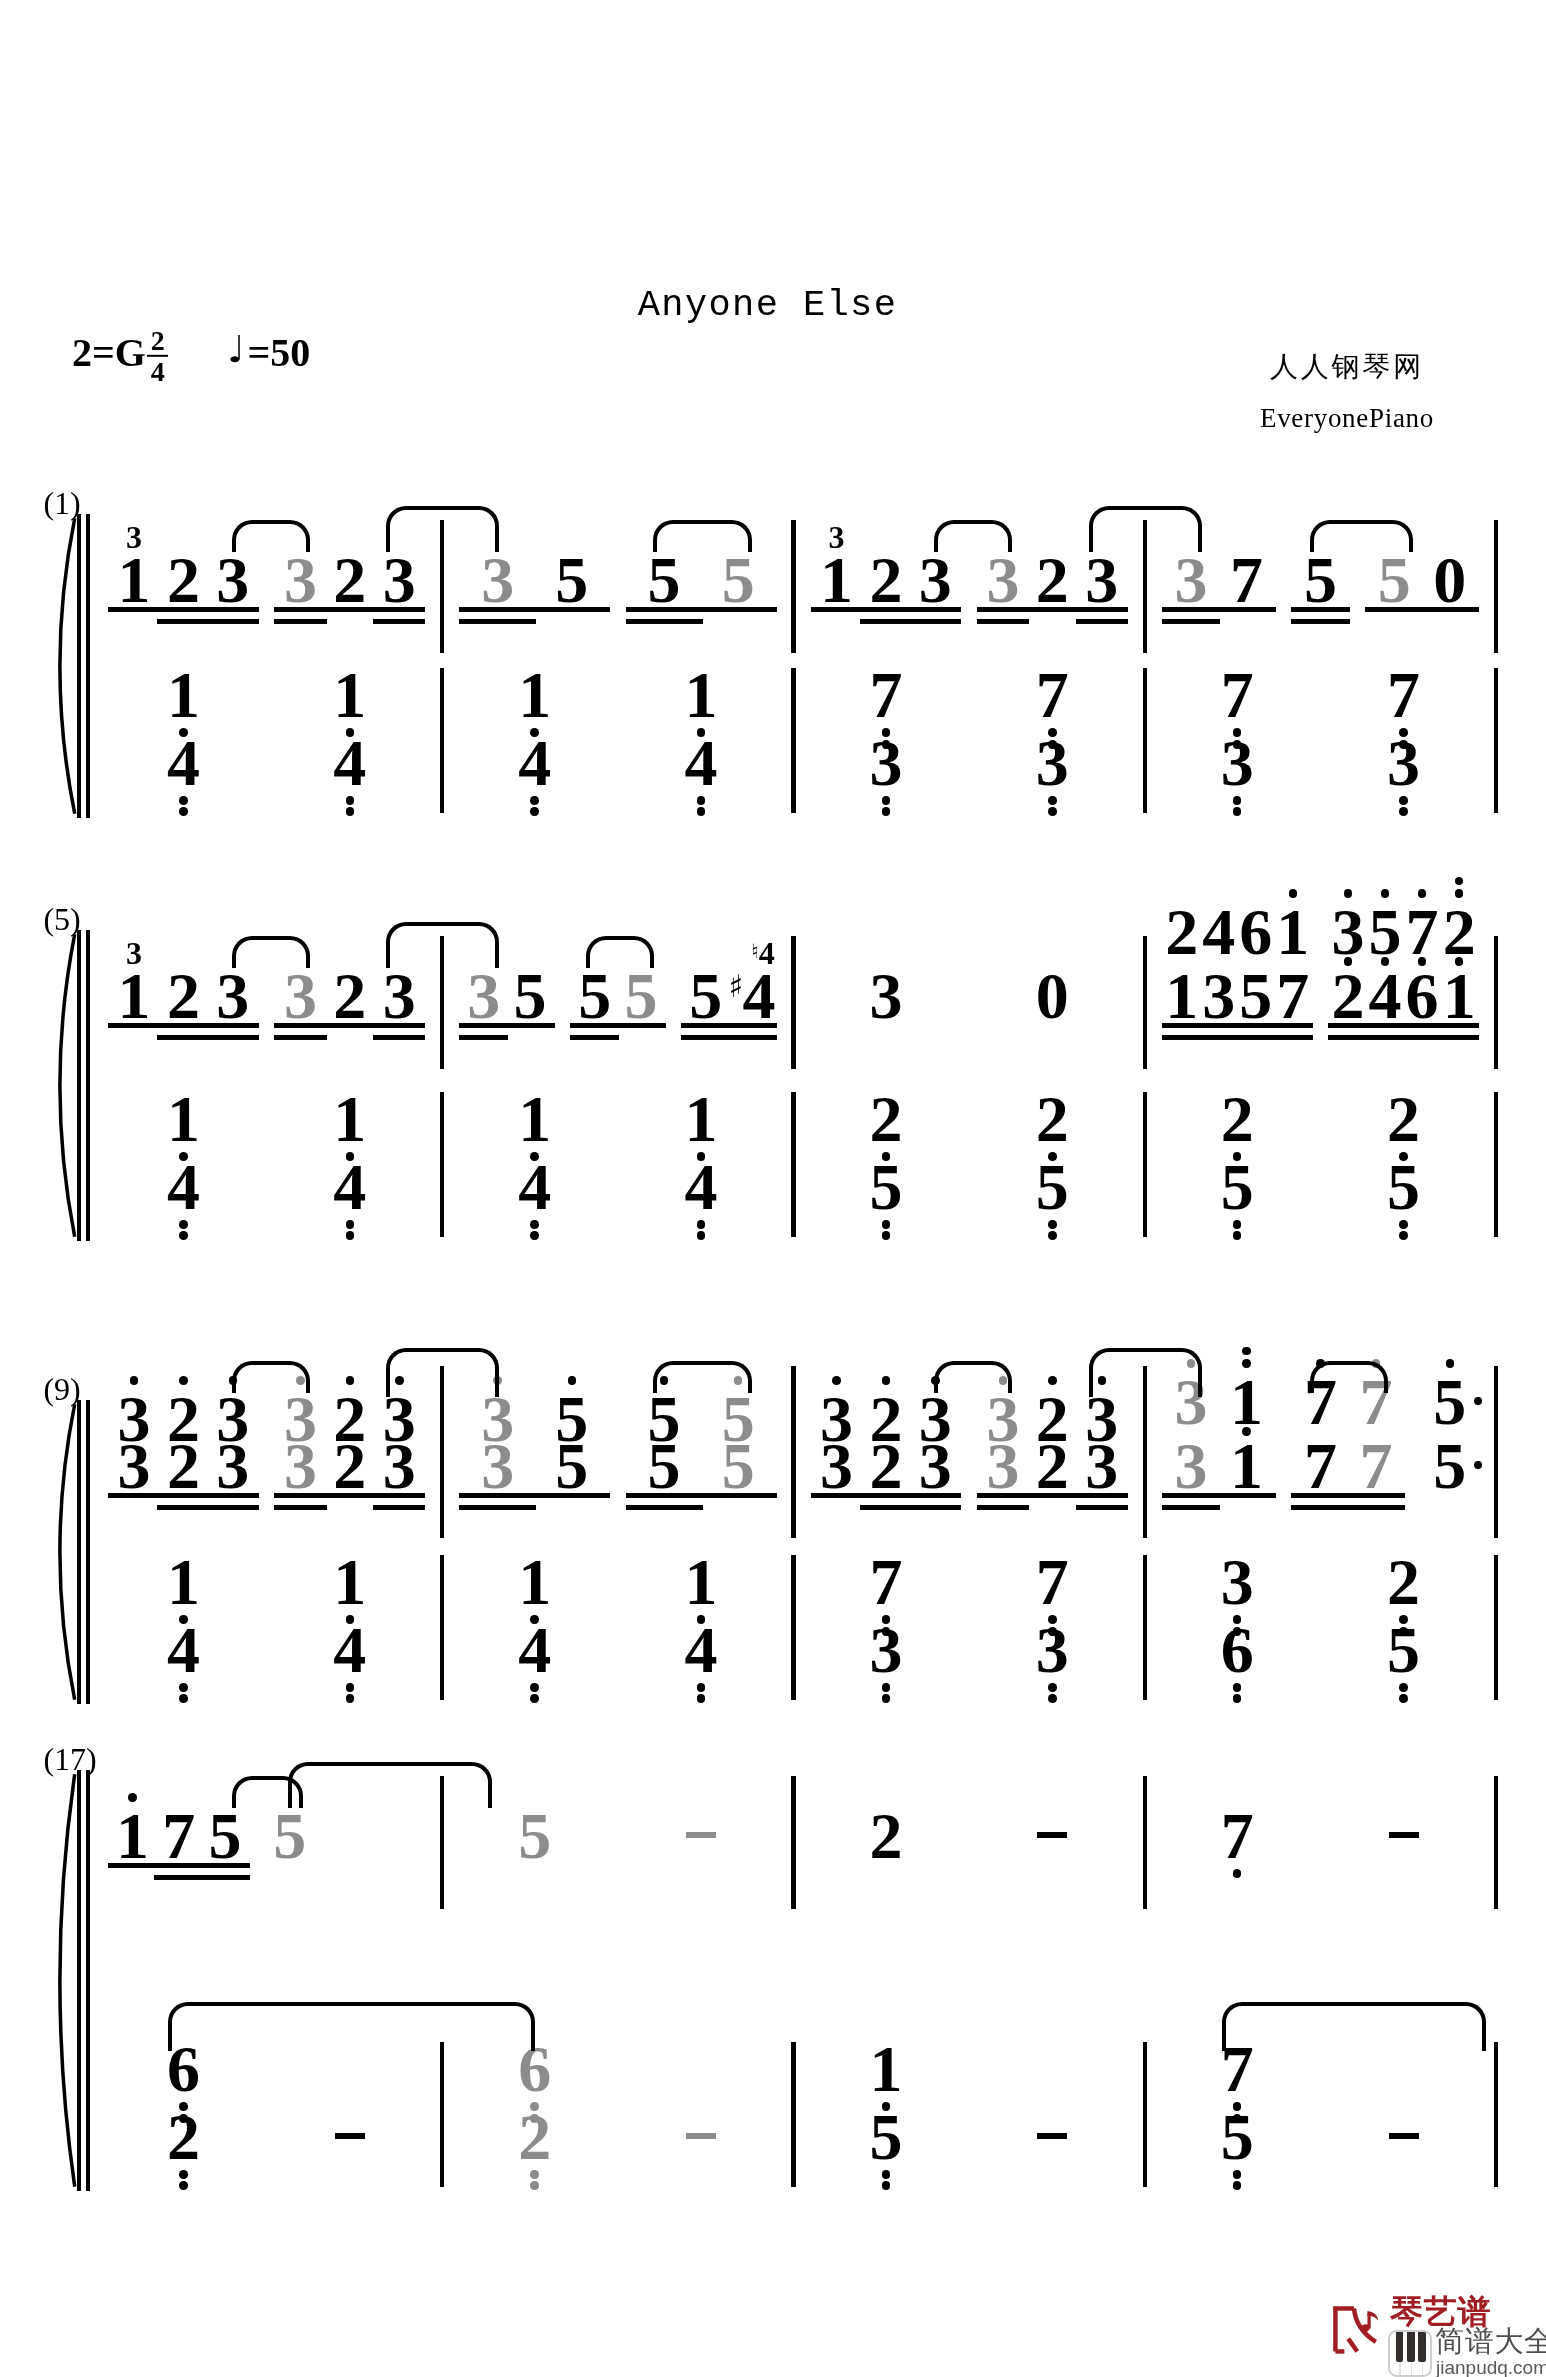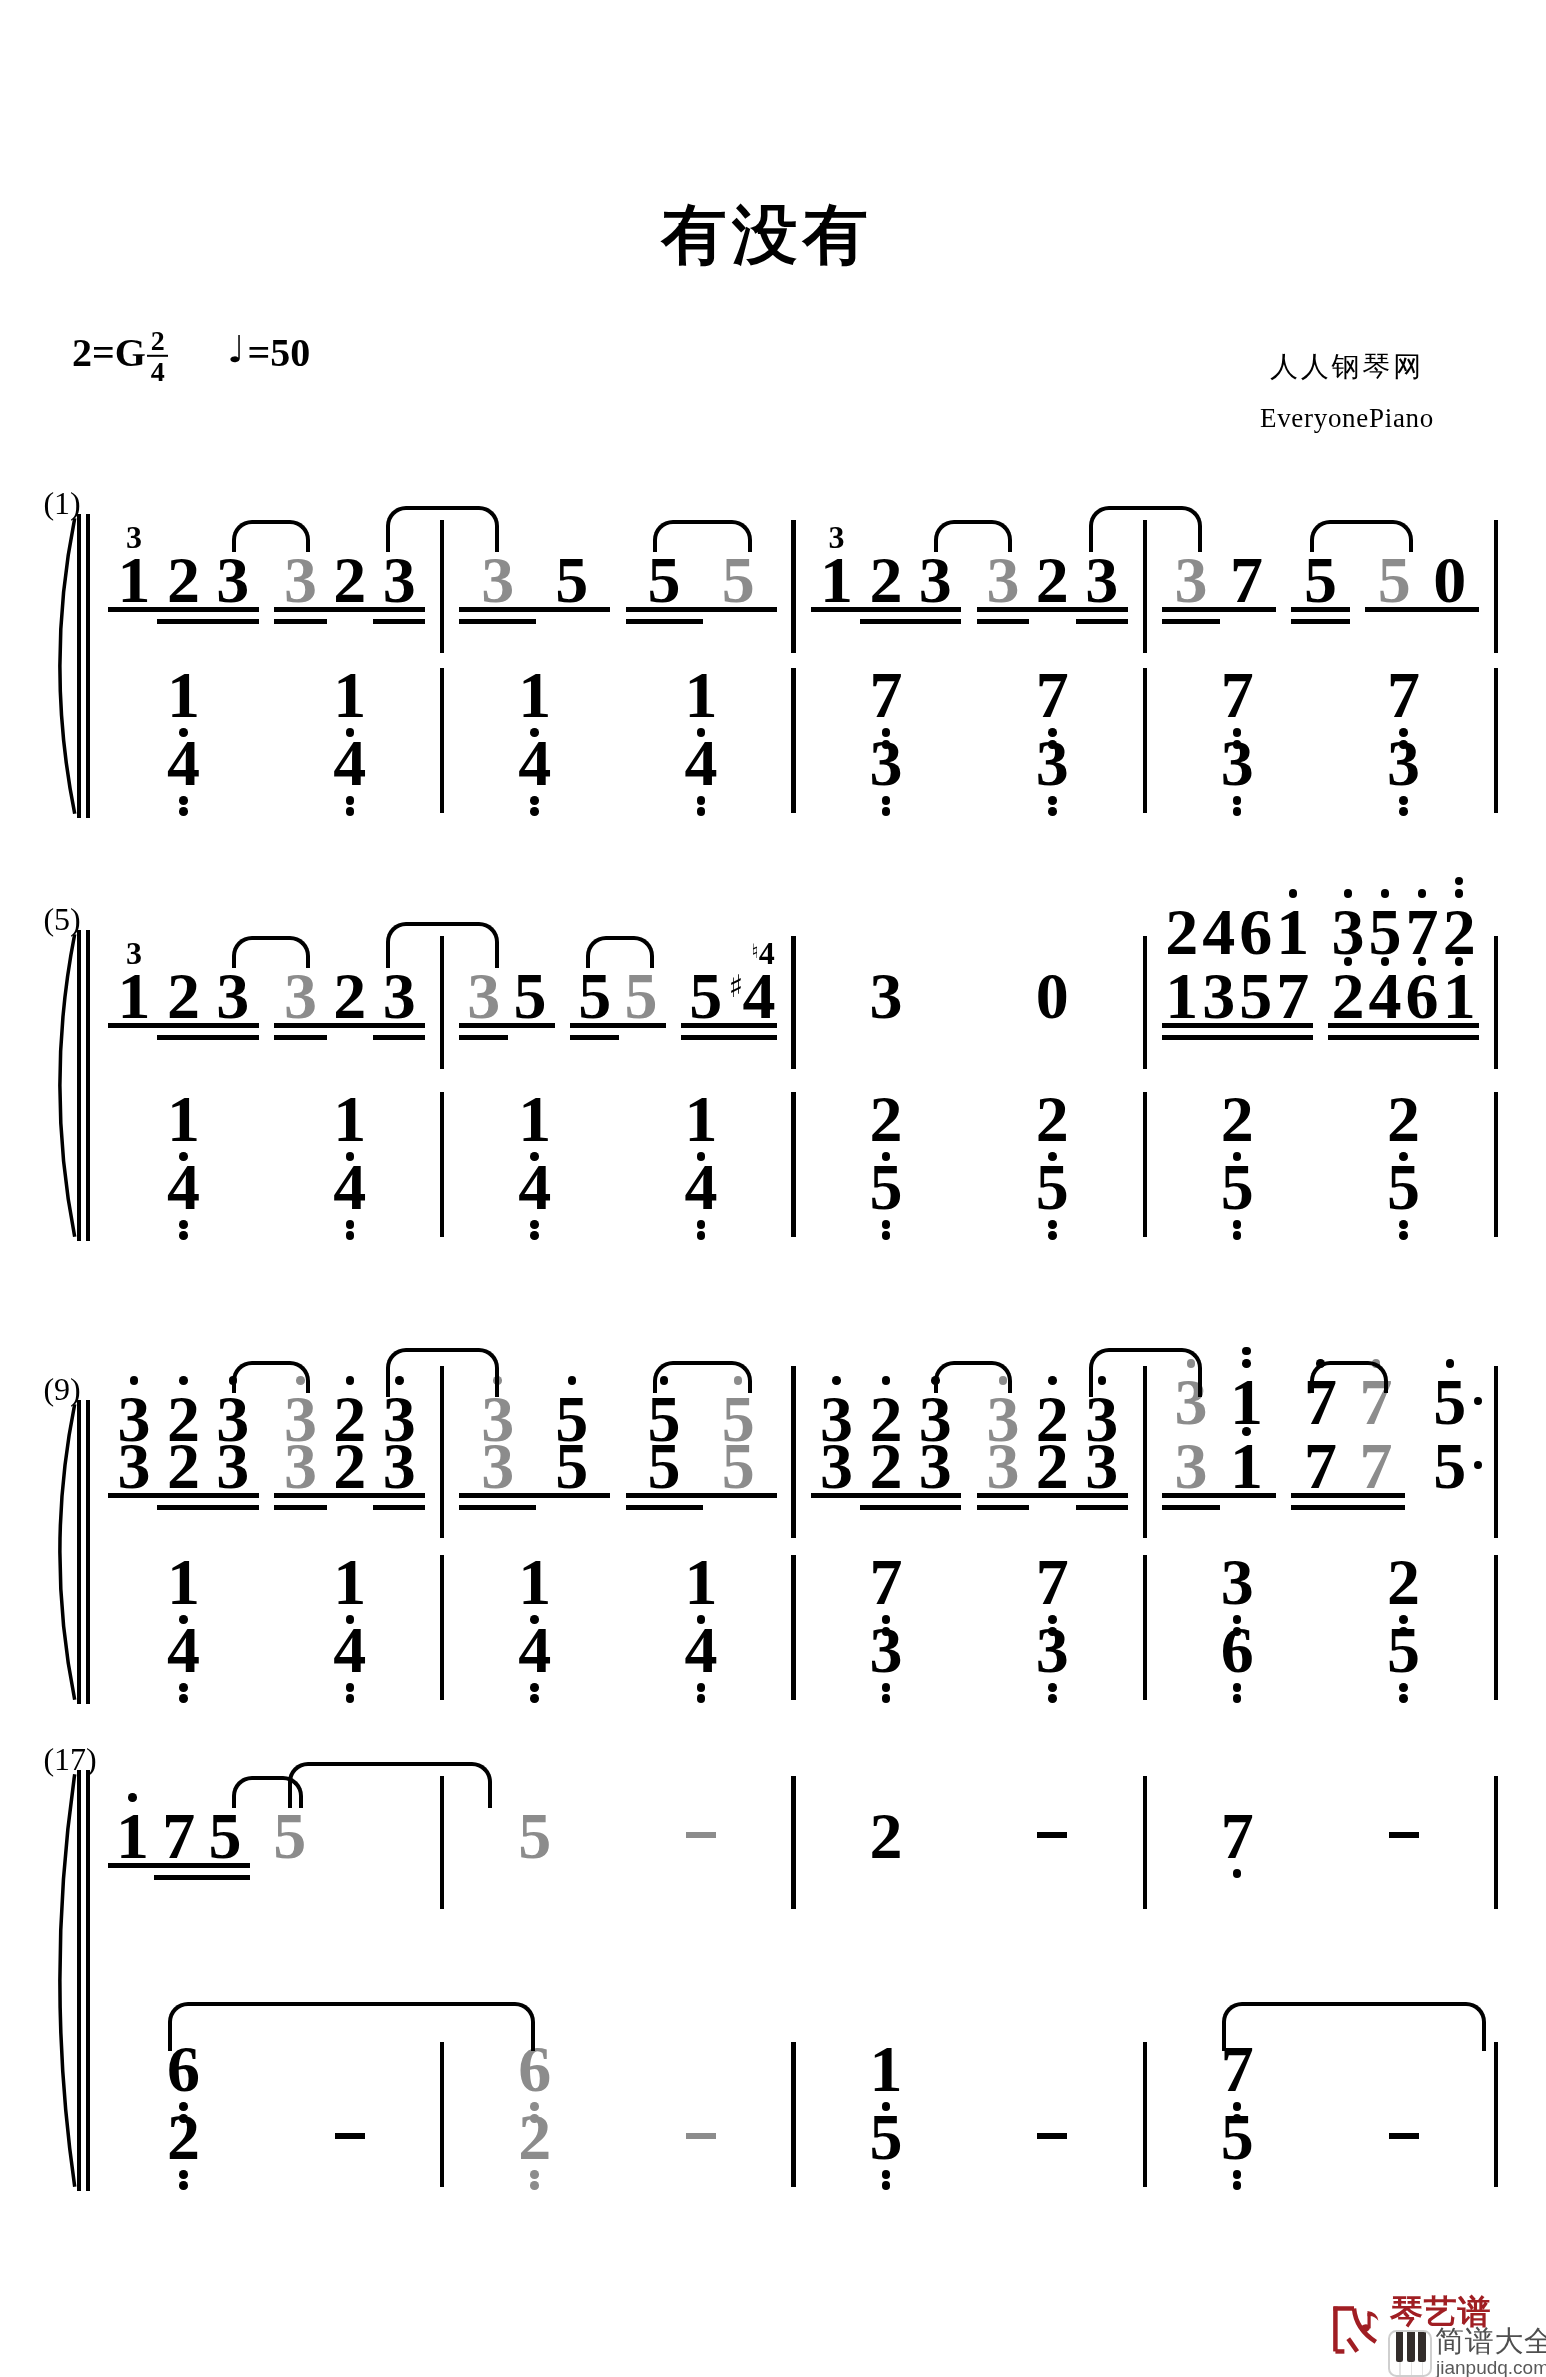--- a/index.html
+++ b/index.html
@@ -69,21 +69,21 @@
   .wm-name{position:absolute;left:106px;top:31px;font:500 29px/1 "Liberation Serif",serif;
            color:#4f4f4f;letter-spacing:0.7px;white-space:nowrap;z-index:3;}
   .wm-domain{position:absolute;left:107px;top:62px;font:400 19px/1 "Liberation Sans",sans-serif;
              color:#595959;z-index:3;}
 </style>
 </head>
 <body>
 
 <div id="page">
 
-  <div class="title">有没有</div>
+  <div class="subtitle">Anyone Else</div>
 
   <div class="meta">
     <span>2=G</span>
     <span class="frac">
       <span class="tno">2</span>
       <span>4</span>
     </span>
     <span class="tempo">
       <span class="nt">♩</span>
       <span>=50</span>

